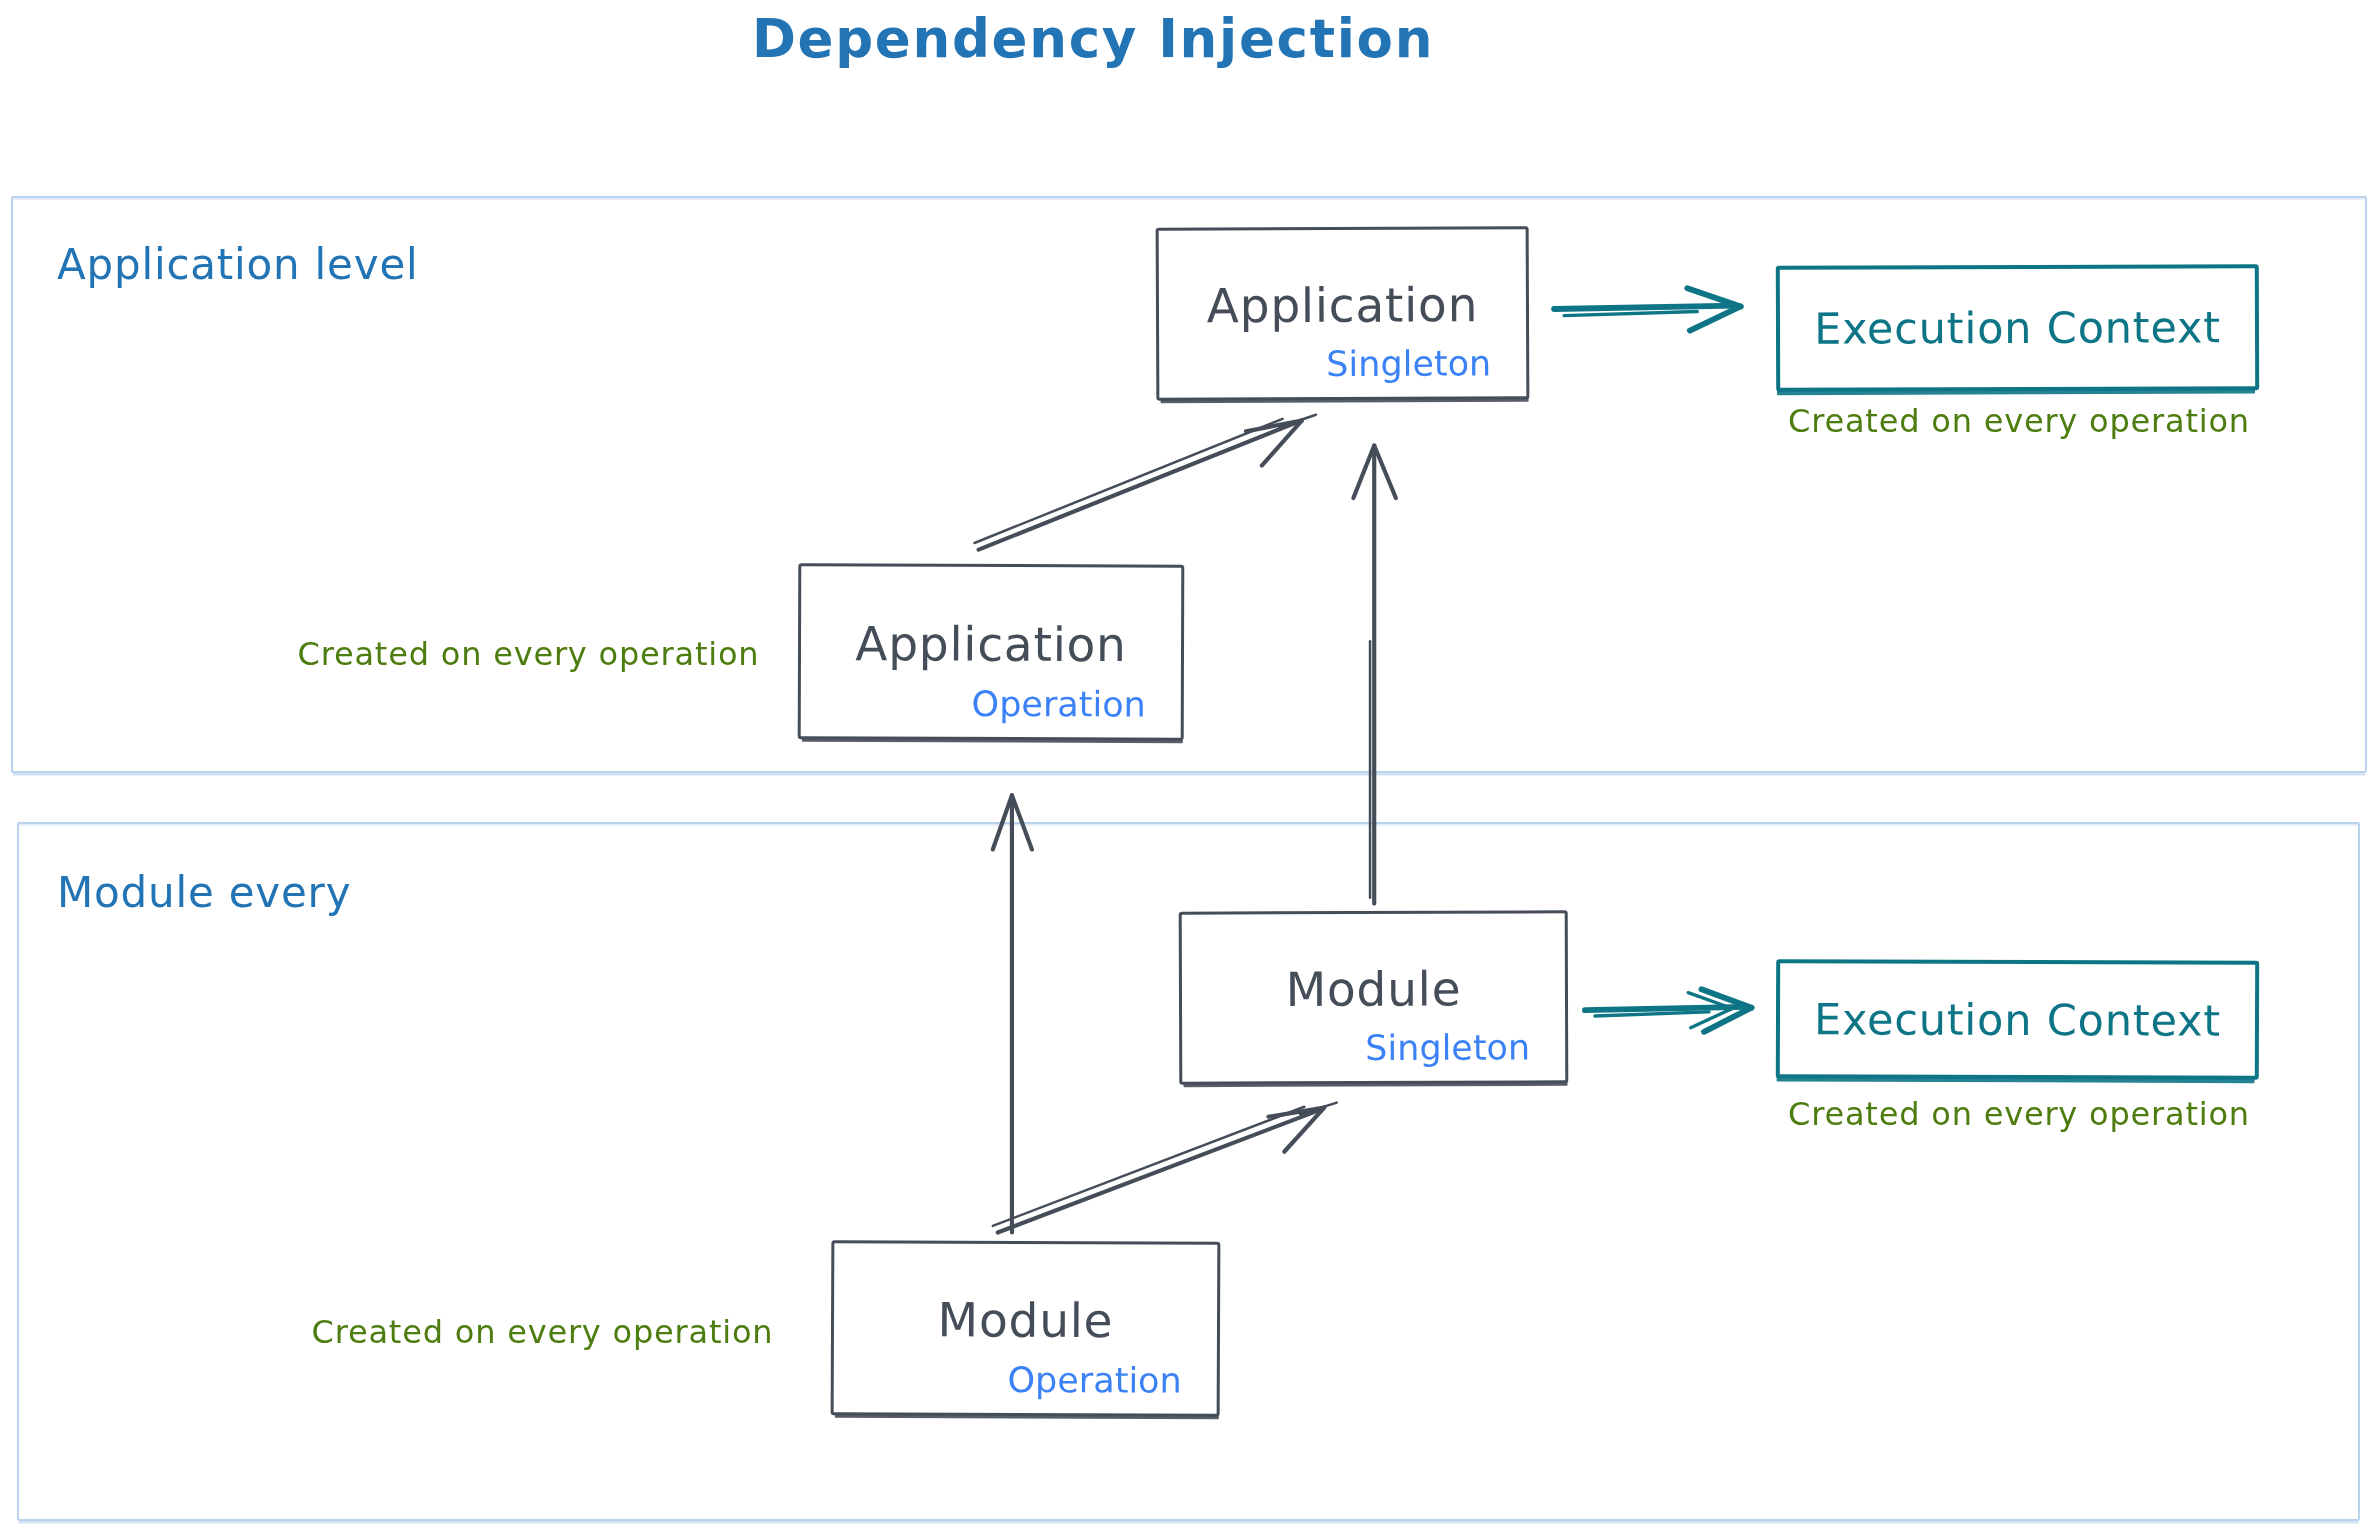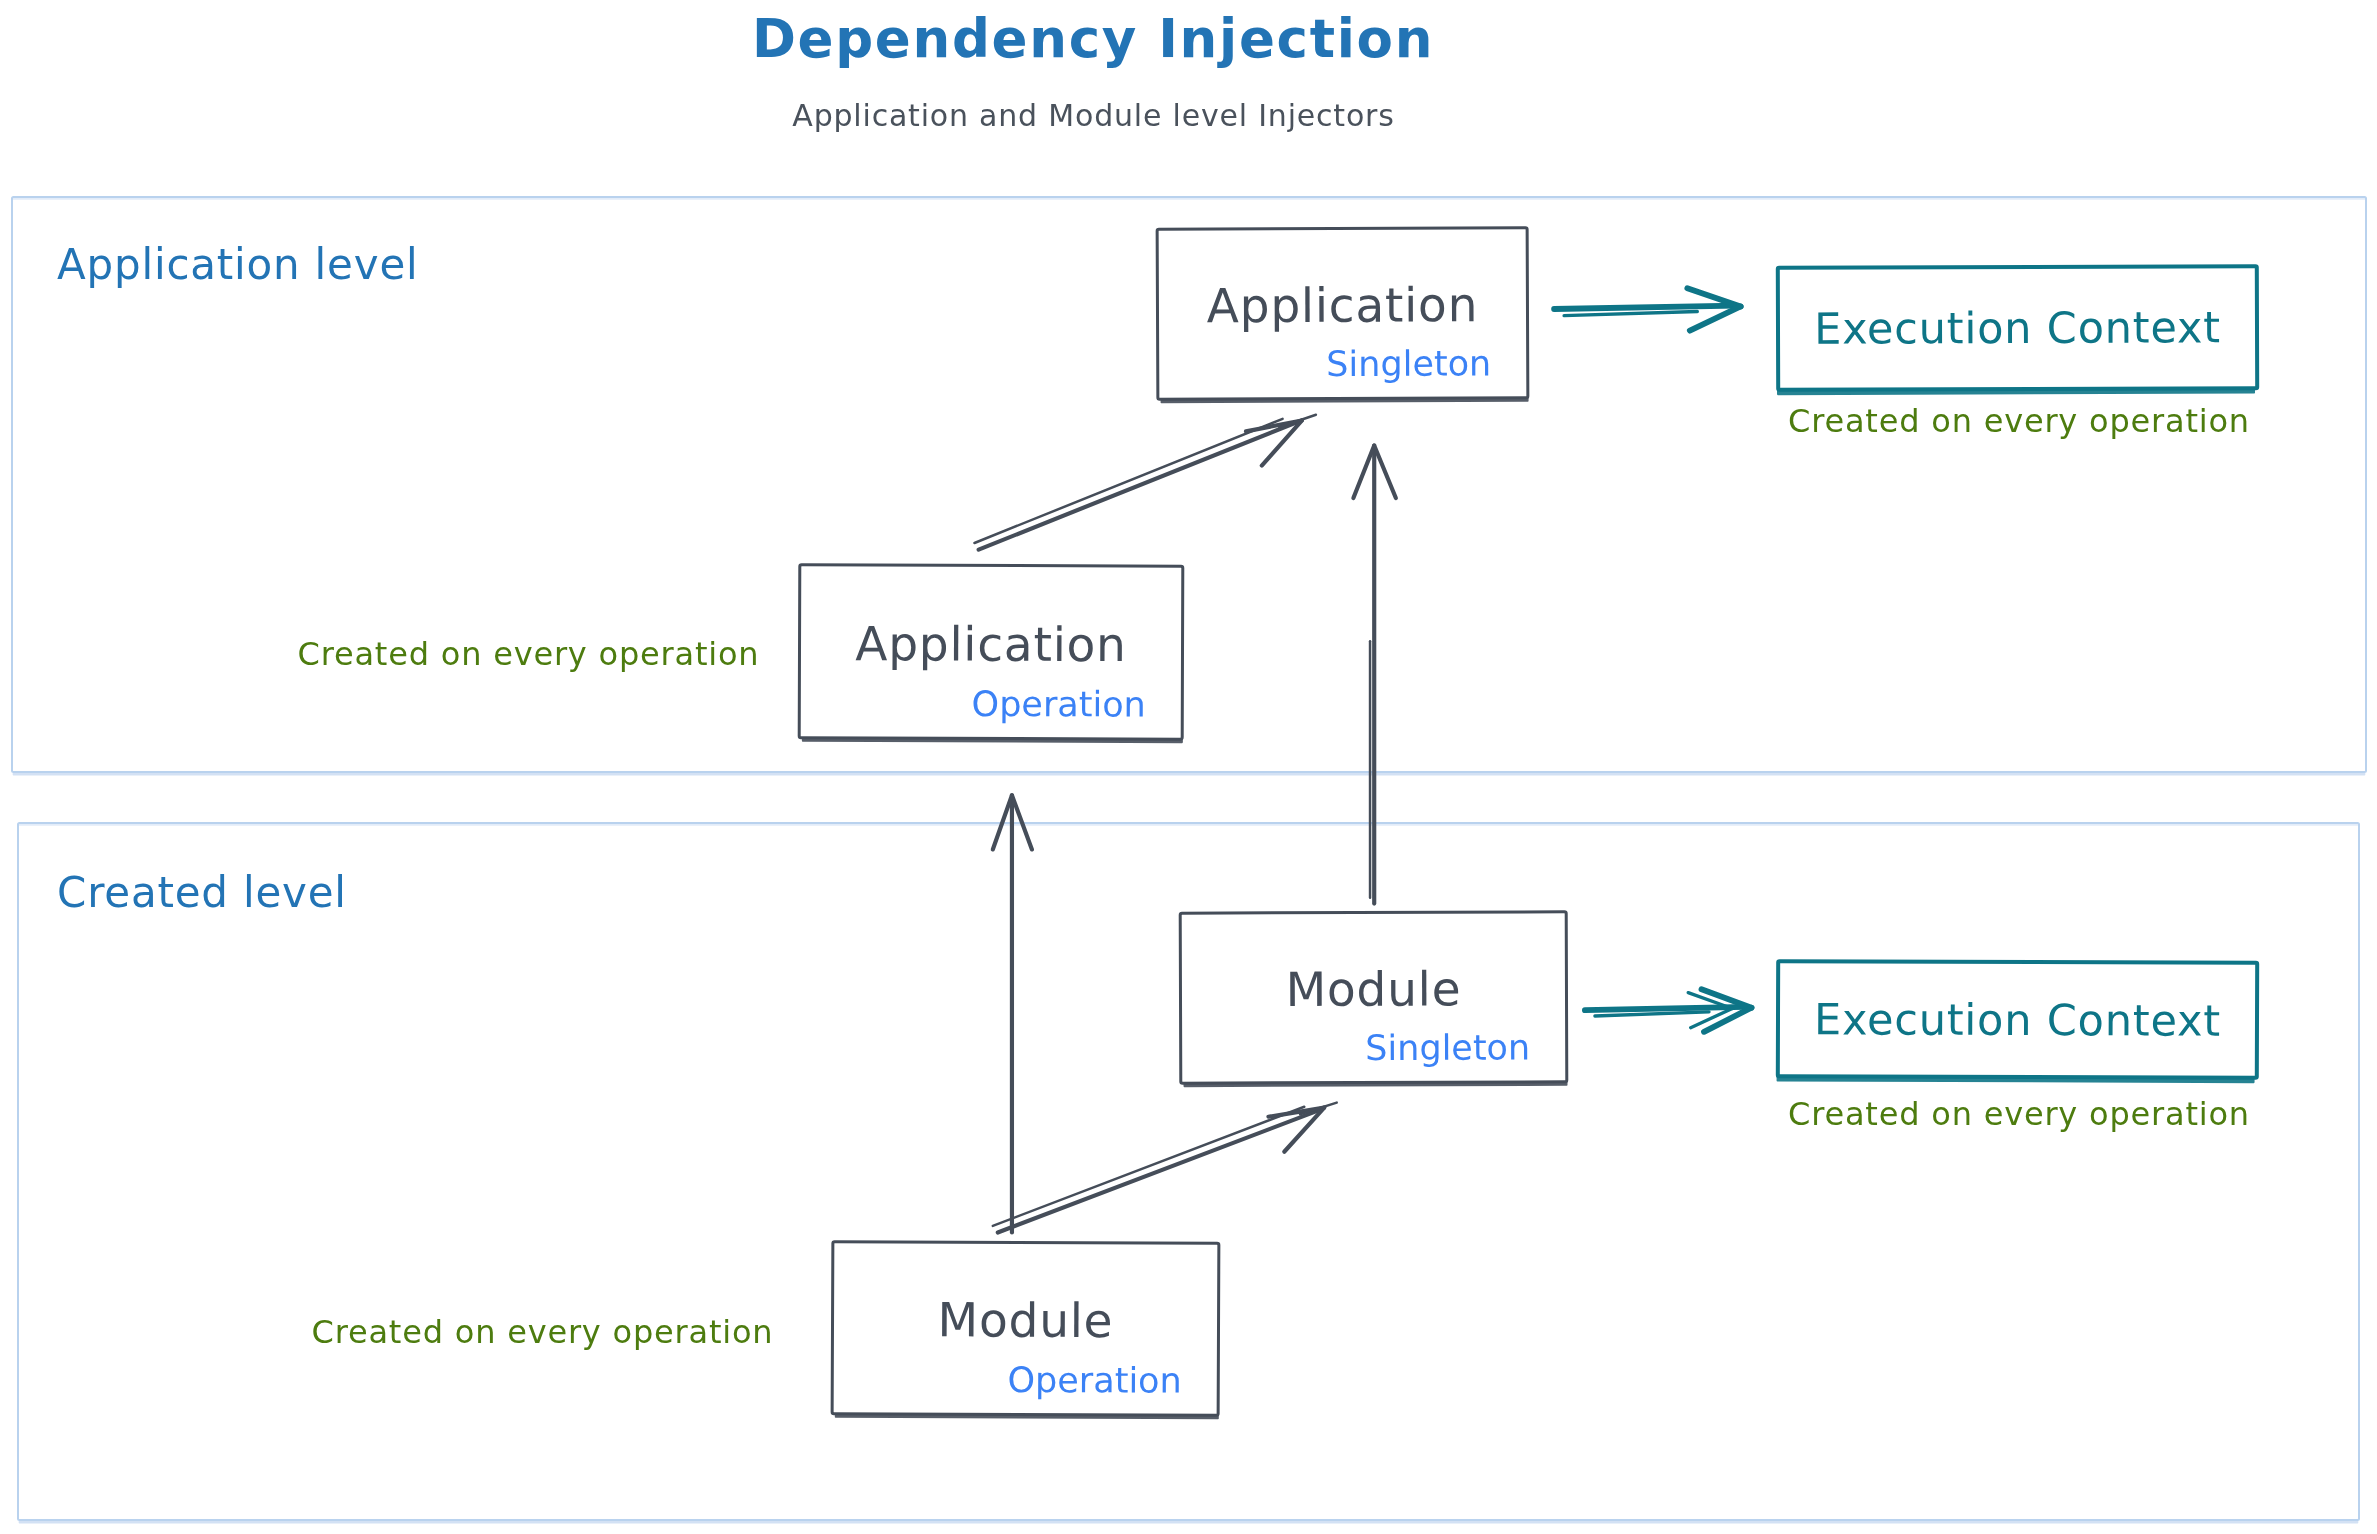--- a/index.html
+++ b/index.html
@@ -125,26 +125,25 @@
   .stroke-dark2 { stroke: #454d59; stroke-width: 3; }
   .stroke-teal  { stroke: #0e7587; stroke-width: 7; }
   .stroke-teal2 { stroke: #0e7587; stroke-width: 4; }
 </style>
 </head>
 <body>
 
 <div class="stage">
 
   <div class="abs title">Dependency Injection</div>
-  <div class="abs subtitle">Application and Module level Injectors</div>
 
   <div class="abs level-box level-app"></div>
   <div class="abs level-box level-module"></div>
   <div class="abs level-label label-app">Application level</div>
-  <div class="abs level-label label-module">Created level</div>
+  <div class="abs level-label label-module">Module every</div>
 
   <svg class="arrows" viewBox="0 0 2854 1842">
 
     <g>
       <path class="stroke-dark" d="M1175,660 L1557,507"></path>
       <path class="stroke-dark2" d="M1170,652 L1540,503"></path>
       <path class="stroke-dark" d="M1563,505 L1496,518"></path>
       <path class="stroke-dark" d="M1563,505 L1515,559"></path>
       <path class="stroke-dark2" d="M1536,513 L1580,498"></path>
     </g>

